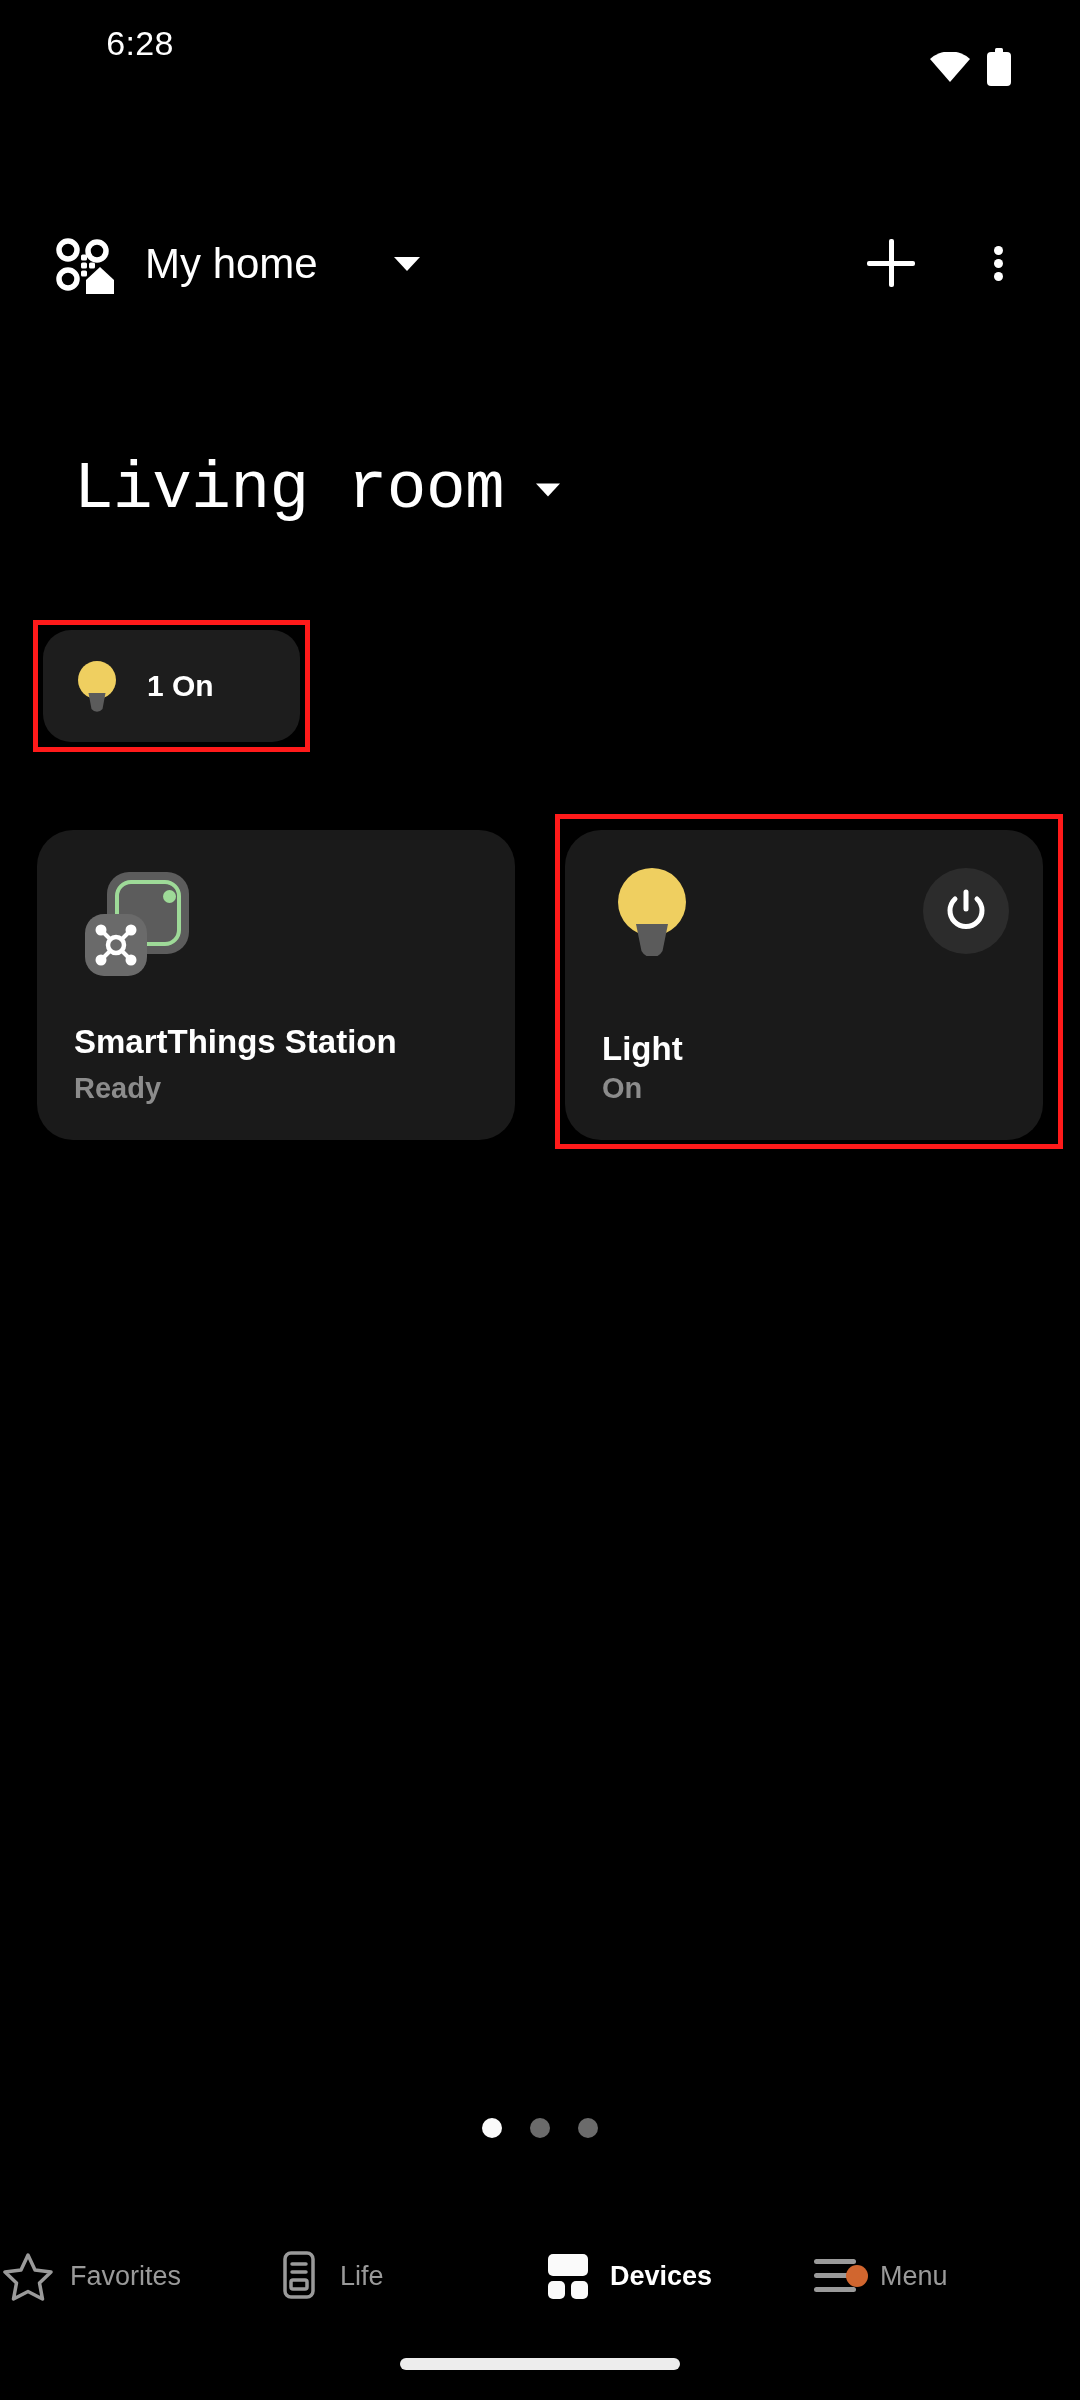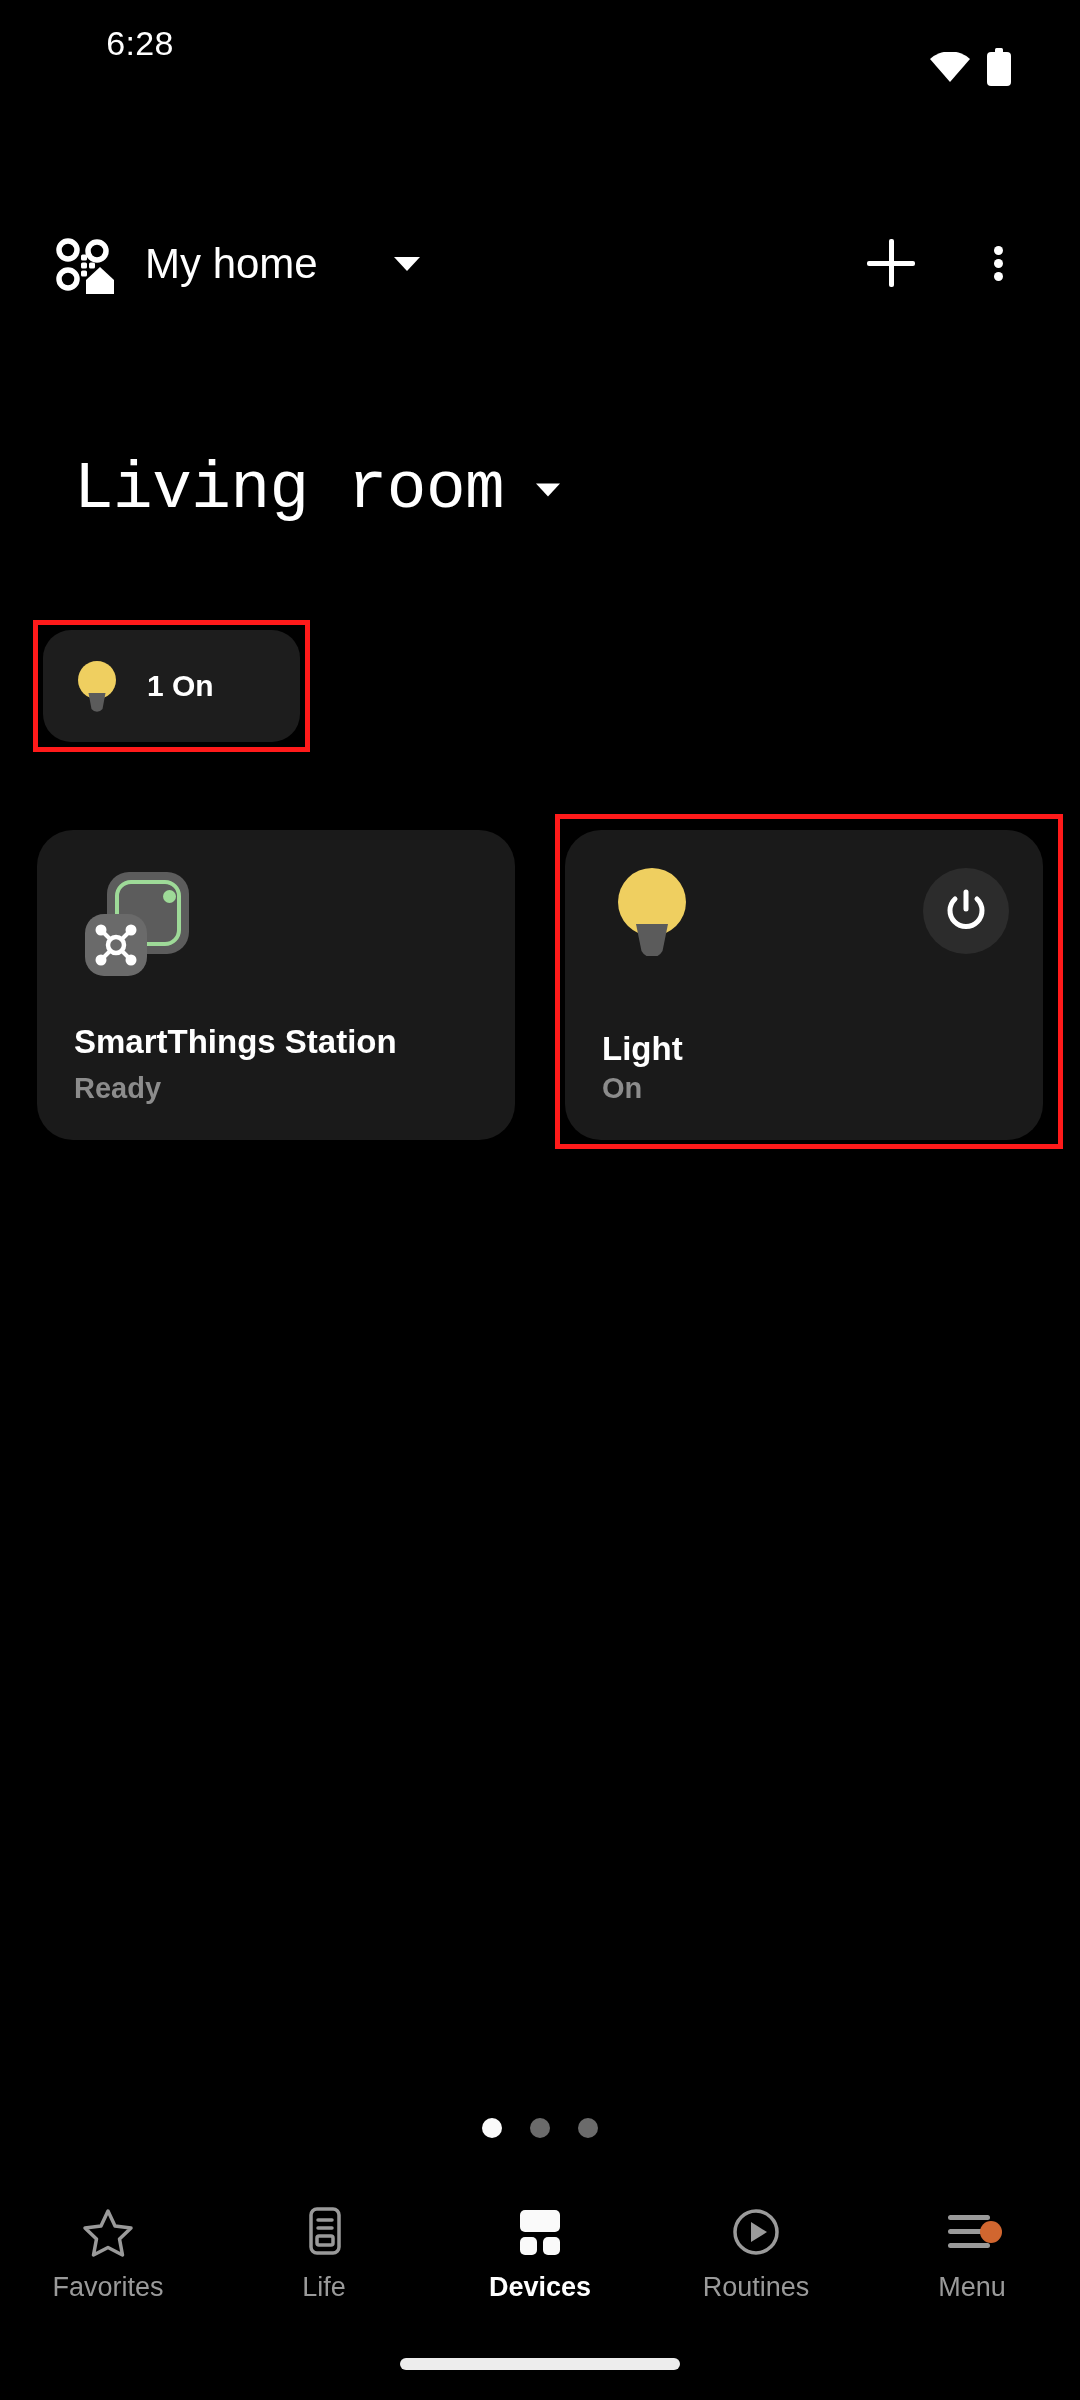--- a/index.html
+++ b/index.html
@@ -138,21 +138,21 @@
   .dots i { width:20px; height:20px; border-radius:50%; background:#6B6B6B; display:block; }
   .dots i.on { background:#FAFAFA; }
 
   
   .bottomnav {
     position:absolute; left:0; top:2186px; width:1080px; height:160px;
     display:flex; align-items:flex-start;
   }
   .nav-item {
     flex:1; height:160px; position:relative;
-    display:flex; flex-direction:column; align-items:center;
+    display:flex; flex-direction:row; align-items:center;
     padding-top:20px; gap:14px;
   }
   .nav-icon { position:relative; width:56px; height:52px; display:block; }
   .nav-label { font-size:27px; font-weight:500; color:#9A9A9A; white-space:nowrap; }
   .nav-item.active .nav-label { color:#fff; font-weight:700; }
   .nav-badge {
     position:absolute; left:36px; top:15px; width:22px; height:22px;
     border-radius:50%; background:#D1662F;
   }
   
@@ -302,29 +302,20 @@
 
     <div class="nav-item active">
       <span class="nav-icon">
         <i class="dev-top"></i>
           <i class="dev-bl"></i>
           <i class="dev-br"></i>
       </span>
       <span class="nav-label">Devices</span>
     </div>
 
-    <div class="nav-item">
-      <span class="nav-icon">
-        <svg width="56" height="52" viewBox="0 0 56 52">
-          <circle cx="28" cy="26" r="21" fill="none" stroke="#9A9A9A" stroke-width="3.5"></circle>
-          <path d="M23 16 L39 26 L23 36 Z" fill="#9A9A9A"></path>
-        </svg>
-      </span>
-      <span class="nav-label">Routines</span>
-    </div>
 
     <div class="nav-item">
       <span class="nav-icon ham">
         <span></span>
           <span></span>
           <span></span>
         <i class="nav-badge"></i>
       </span>
       <span class="nav-label">Menu</span>
     </div>

